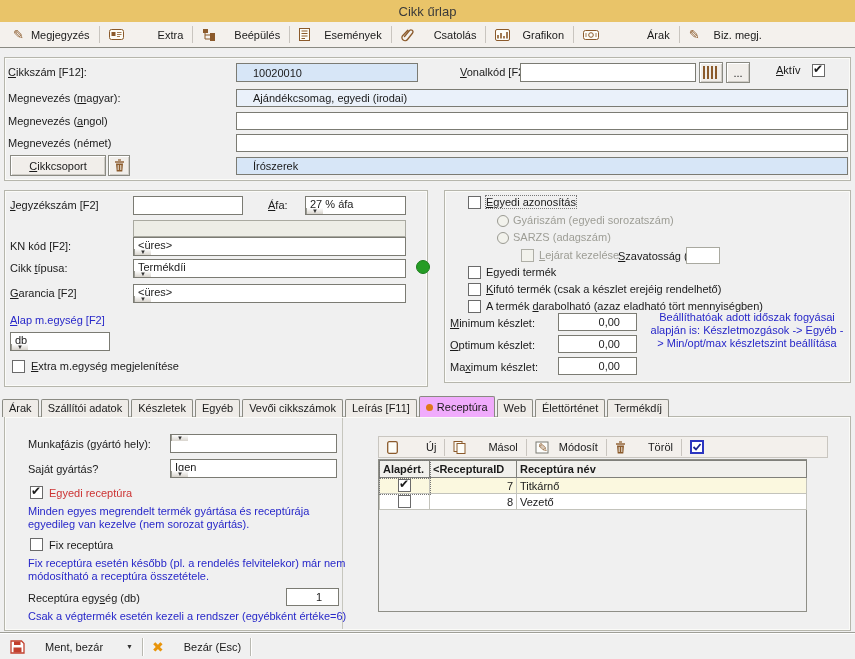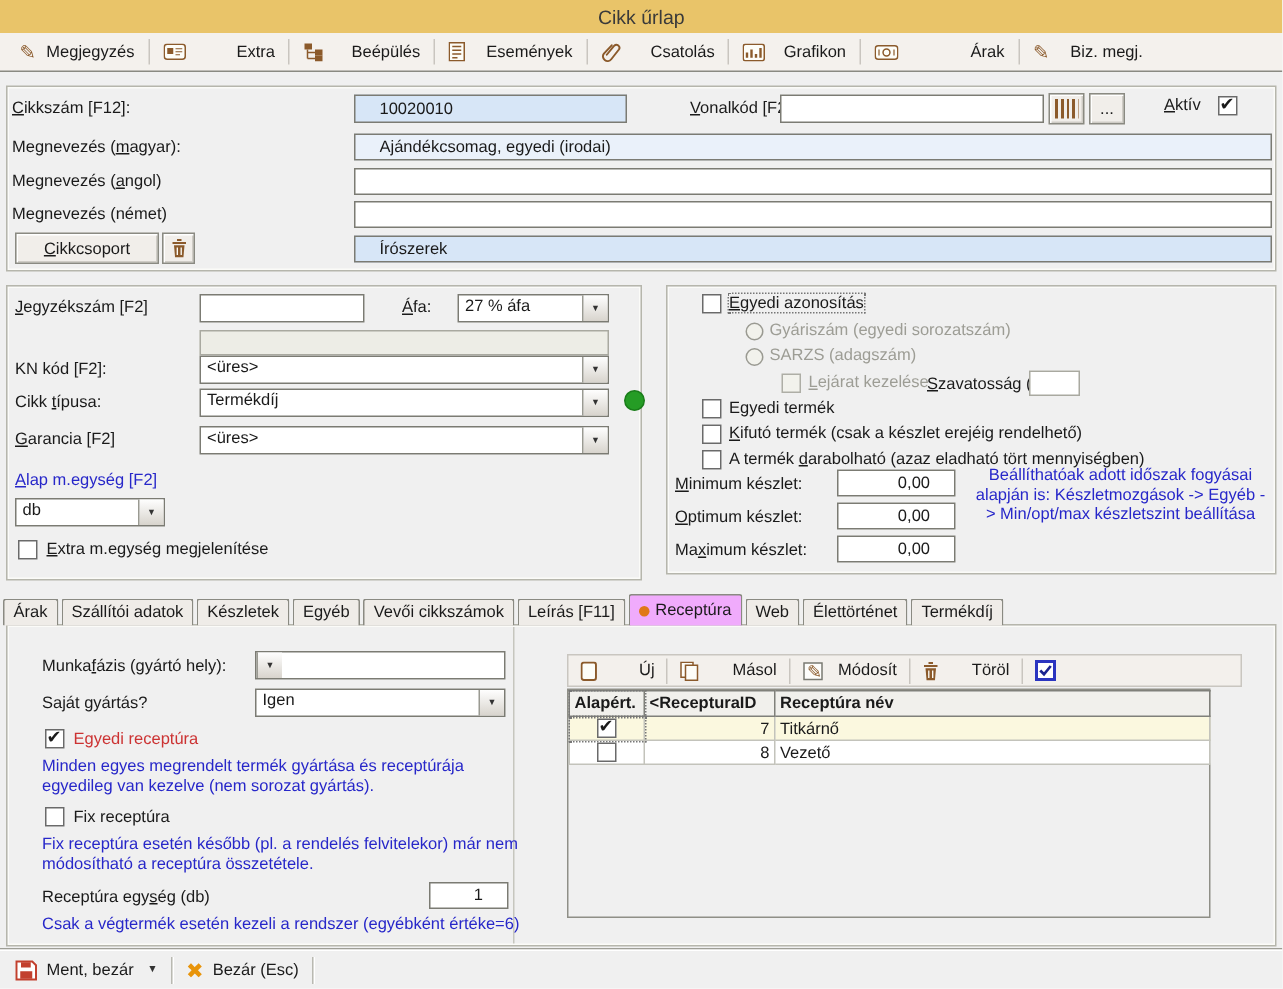--- a/index.html
+++ b/index.html
@@ -19,21 +19,21 @@
   .lbl.gray{color:#9d9d95;}
   .link{color:#2727c9;}
   .hint{position:absolute;color:#2727c9;line-height:13px;}
   .red{color:#cc3333;}
   .tb{position:absolute;border:1px solid #7b7b73;background:#fff;font:11px "Liberation Sans","DejaVu Sans",sans-serif;
     padding:0 16px;box-sizing:border-box;color:#1a1a1a;}
   .tb.bluebg{background:#d7e6f7;}
   .tb.paleblue{background:#eaf1fa;}
   .tb.num{text-align:right;}
   .tb.off{background:#ededE6;border-color:#a9a9a0;}
-  .combo{position:absolute;height:19px;background:#fff;border:1px solid #7b7b73;display:flex;align-items:stretch;box-sizing:border-box;}
+  .combo{position:absolute;height:19px;background:#fff;border:1px solid #7b7b73;display:flex;align-items:stretch;box-sizing:border-box;flex-direction:column;}
   .combo .val{flex:1;padding:1px 4px 0;white-space:nowrap;overflow:hidden;}
   .combo .dd{width:16px;background:linear-gradient(#fefefe,#d8d4cd);border-left:1px solid #9a9a92;
     display:flex;align-items:center;justify-content:center;font-size:6px;color:#333;flex:none;}
   .cb{width:11px;height:11px;background:#fff;border:1px solid #6a6a6a;position:absolute;}
   .cb.inline{position:relative;display:inline-block;vertical-align:middle;}
   .cb.checked::after{content:"✔";position:absolute;left:0;top:-3px;font-size:12px;color:#1a1a1a;}
   .cb.off{background:#f2f2ec;border-color:#aeaea6;}
   .rb{position:absolute;width:10px;height:10px;border:1px solid #9a9a92;border-radius:50%;background:#f2f2ec;}
   .btn3d{position:absolute;background:#f1eeea;border:1px solid #8a8a82;box-sizing:border-box;
     box-shadow:inset 1px 1px 0 #ffffff,inset -1px -1px 0 #cfccc6;display:flex;align-items:center;justify-content:center;cursor:default;}
@@ -50,21 +50,21 @@
   .mtbtn{display:flex;align-items:center;height:100%;padding:0 8px;white-space:nowrap;}
   .gridbox{position:absolute;border:1px solid #8f8f87;box-sizing:border-box;}
   table.grid{border-collapse:collapse;width:427px;table-layout:fixed;}
   table.grid th{font-weight:bold;background:#f1f0ec;border:1px solid #80807a;padding:1px 3px;text-align:left;height:14px;}
   table.grid td{border:1px solid #c3c3bb;background:#fff;padding:0 3px;height:15px;}
   table.grid tr.sel td{background:#fbf8df;}
   td.center{text-align:center;}
   td.numcell{text-align:right;}
   .statusdiv{position:absolute;left:0;top:632px;width:855px;height:2px;border-top:1px solid #9e9e96;border-bottom:1px solid #ffffff;box-sizing:border-box;}
   .statusbar{position:absolute;left:0;top:634px;width:855px;height:25px;background:#f0f0f0;display:flex;align-items:center;padding-left:4px;box-sizing:border-box;}
-  .sbtn{display:flex;align-items:center;gap:6px;height:22px;padding:0 6px;white-space:nowrap;}
+  .sbtn{display:flex;align-items:center;gap:20px;height:22px;padding:0 6px;white-space:nowrap;}
   .ssep{width:1px;height:18px;background:#b9b9b1;box-shadow:1px 0 0 #fff;margin:0 3px;flex:none;}
   .xmark{color:#e8940a;font-size:14px;font-weight:bold;line-height:14px;}
   .darr{font-size:7px;color:#333;margin-left:3px;}
   u{text-decoration:underline;}
 </style>
 </head>
 <body>
 
 <div class="win">
 

